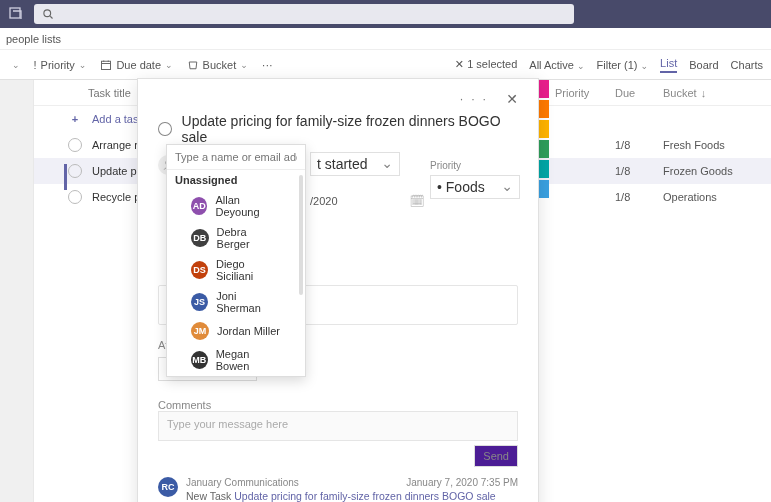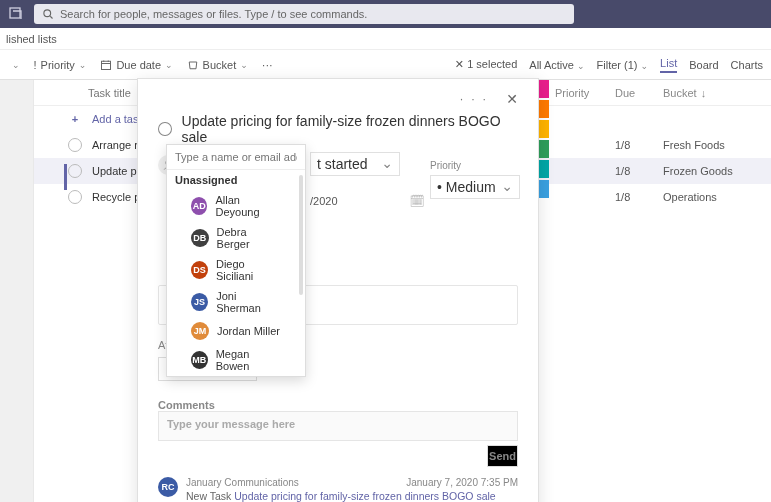--- a/index.html
+++ b/index.html
@@ -61,24 +61,24 @@
   .field .sel:after { content:"⌄"; position:absolute; right:6px; top:2px; color:#888;}
 
   .date-row { position:absolute; top:194px; left:310px; font-size:11px; color:#555; display:flex; align-items:center; gap:6px;}
   .date-row .cal { color:#aaa; font-size:12px;}
 
   .note-box { border:1px solid #e5e5e5; height:40px; margin-top:110px; border-radius:2px;}
 
   .section-label { font-size:11px; color:#888; margin-top:14px;}
   .attach-btn { display:inline-block; border:1px solid #ddd; padding:5px 10px; font-size:11px; margin-top:6px; background:#fff;}
 
-  .comment-box { margin-top:18px;font-weight:bold;}
+  .comment-box { margin-top:18px;}
   .comment-input { border:1px solid #e5e5e5; background:#fafafa; height:30px; padding:6px 8px; color:#aaa; font-size:11px;}
   .send-row { text-align:right; margin-top:8px;}
-  .send-btn { border:1px solid #ddd; padding:4px 1px; font-size:11px; color:#888; background:#000000;}
+  .send-btn { border:1px solid #ddd; padding:4px 8px; font-size:11px; color:#888; background:#4c1d95;}
 
   .activity { display:flex; gap:8px; margin-top:14px; font-size:11px;}
   .activity .av { width:20px; height:20px; border-radius:50%; background:#3b5ba5; color:#fff; display:flex; align-items:center; justify-content:center; font-size:9px; font-weight:600;}
   .activity .body { flex:1;}
   .activity .meta { display:flex; justify-content:space-between; color:#888; font-size:10px;}
   .activity .msg { color:#666; font-size:10.5px; margin-top:2px;}
   .activity .msg .lnk { color:#6264a7;}
 
   
   .grid-right { position:absolute; left:555px; top:106px; font-size:11px; color:#555;}
@@ -95,26 +95,25 @@
     <svg viewBox="0 0 16 16" fill="none" stroke="currentColor" stroke-width="1.3">
         <rect x="2" y="2" width="10" height="10"></rect>
         <path d="M5 5h8v8"></path>
       </svg>
   </div>
   <div class="search">
     <svg viewBox="0 0 16 16" fill="none" stroke="#666" stroke-width="1.5">
         <circle cx="7" cy="7" r="4.5"></circle>
         <path d="M11 11l3 3"></path>
       </svg>
-    <span>Search for people, messages or files. Type / to see commands.</span>
   </div>
 </div>
 
 <div class="crumb">
-  <span>lished lists</span>
+  <span>people lists</span>
 </div>
 
 <div class="toolbar">
   <span class="grp">
       <span class="chev">⌄</span>
     </span>
   <span class="grp">! <span>Priority</span> <span class="chev">⌄</span></span>
   <span class="grp">
     <svg width="12" height="12" viewBox="0 0 16 16" fill="none" stroke="#666" stroke-width="1.3">
         <rect x="2" y="3" width="12" height="11"></rect>
@@ -251,21 +250,21 @@
     </div>
   </div>
 </div>
 
 <div class="field-row">
   <div class="field" style="margin-top:-8px">
     <div class="sel"><span>t started</span></div>
   </div>
   <div class="field">
     <label>Priority</label>
-    <div class="sel">• <span>Medium</span></div>
+    <div class="sel">• <span>Foods</span></div>
   </div>
 </div>
 <div class="date-row">
   <span>/2020</span>
   <span style="flex:0 0 60px"></span>
   <span class="cal">🗓</span>
 </div>
 
 <div class="people-pop">
   <input placeholder="Type a name or email address" style="">

